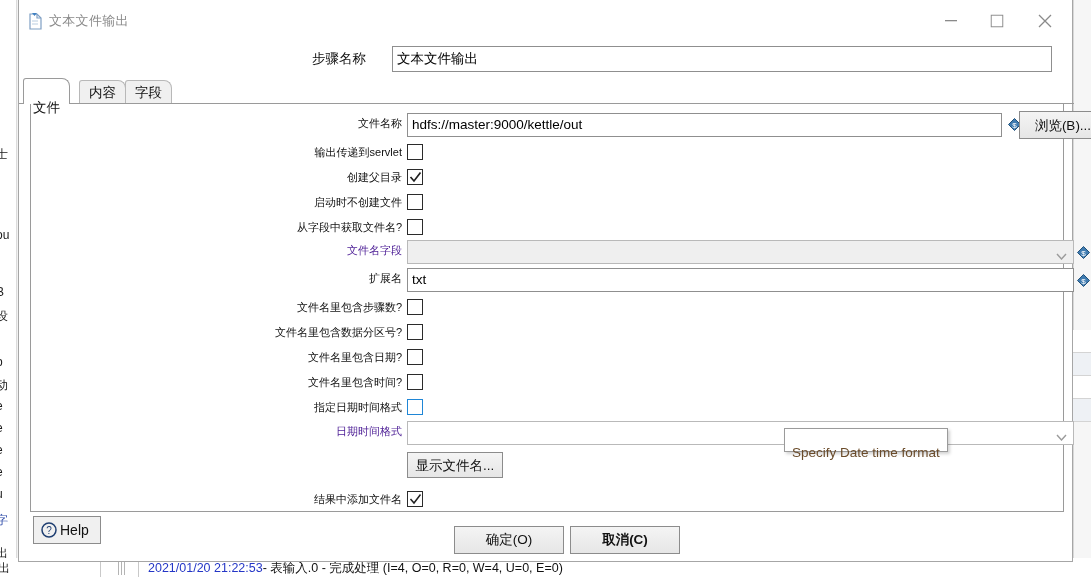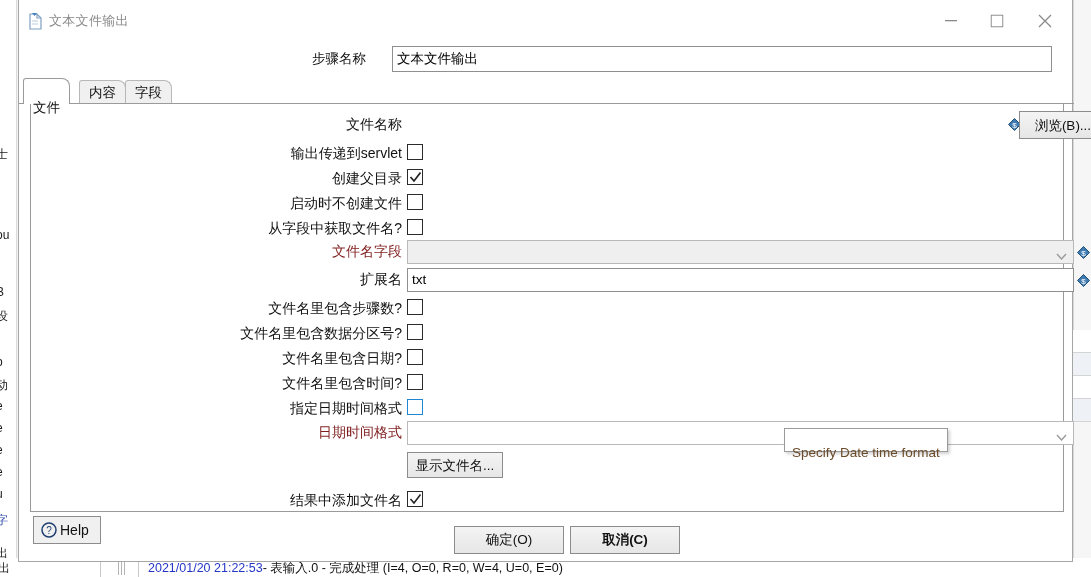--- a/index.html
+++ b/index.html
@@ -108,24 +108,24 @@
   
   .panel{
     position:absolute;left:11px;top:104px;width:1034px;height:408px;
     border:1px solid #9a9a9a;border-top:none;background:#ffffff;
     box-sizing:border-box;
   }
 
   
   .row{position:absolute;left:0;width:1055px;height:24px;}
   .row .lbl{
-    position:absolute;right:672px;top:3px;font-size:14px;color:#111;
+    position:absolute;right:672px;top:3px;font-size:11px;color:#111;
     white-space:nowrap;text-align:right;
   }
-  .row .lbl.dim{color:#7f1d1d;}
+  .row .lbl.dim{color:#4c1d95;}
   .txtfield{
     position:absolute;left:388px;top:0;height:24px;box-sizing:border-box;
     border:1px solid #8f8f8f;background:#ffffff;font-size:13.5px;color:#000;
     padding:2px 4px;line-height:18px;
   }
   .combo{
     position:absolute;left:388px;top:0;height:24px;box-sizing:border-box;
     border:1px solid #b9b9b9;background:#efefef;
   }
   .combo .arrow{
@@ -244,20 +244,21 @@
     <div class="tab active" style="left:4px;">文件</div>
     <div class="tab" style="left:60px;">内容</div>
     <div class="tab" style="left:106px;">字段</div>
     <div class="tab-underline"></div>
   </div>
 
   <div class="panel"></div>
 
   <div class="row" style="top:113px;">
     <span class="lbl">文件名称</span>
+    <div class="txtfield" style="width:595px;">hdfs://master:9000/kettle/out</div>
     <span class="varicon" style="left:989px;top:5px;">
       <svg width="13" height="13" viewBox="0 0 13 13">
         <path d="M6.5 0.5 L12.5 6.5 L6.5 12.5 L0.5 6.5 Z" fill="#3f7bb0" stroke="#21517a"></path>
         <text x="6.5" y="9.6" font-size="8" text-anchor="middle" fill="#ffffff" font-family="Liberation Sans, sans-serif">$</text>
       </svg>
     </span>
     <div class="btn" style="left:1000px;top:-2px;width:88px;height:28px;padding-top:5px;">浏览(B)...</div>
   </div>
 
   <div class="row" style="top:142px;">

